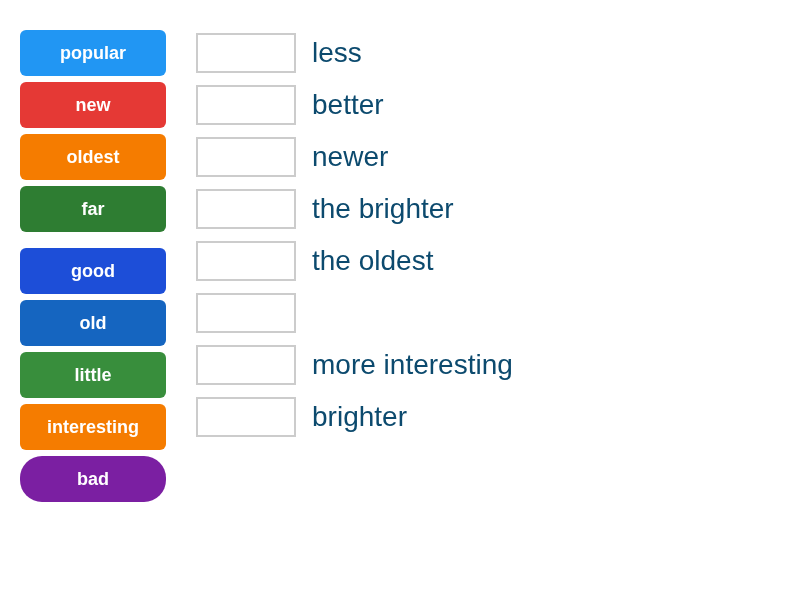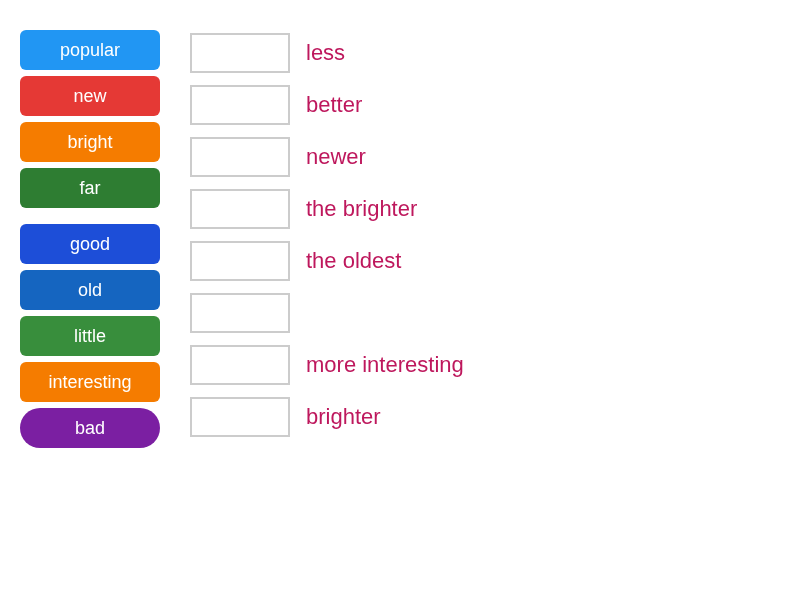--- a/index.html
+++ b/index.html
@@ -37,24 +37,24 @@
 
     .word-button {
       display: flex;
       align-items: center;
       justify-content: center;
       border: none;
       border-radius: 6px;
       padding: 8px 27px;
       color: #ffffff;
       font-size: 18px;
-      font-weight: 400;
+      font-weight: 700;
       cursor: pointer;
       min-width: 140px;
-      height: 40px;
+      height: 46px;
       text-align: center;
     }
 
     .right-column {
       display: flex;
       flex-direction: column;
       gap: 6px;
       flex: 1;
     }
 
@@ -68,34 +68,34 @@
 
     .match-box {
       width: 100px;
       height: 40px;
       border: 2px solid #cccccc;
       background: #ffffff;
       flex-shrink: 0;
     }
 
     .match-label {
-      font-size: 22px;
-      color: #be185d;
+      font-size: 28px;
+      color: #0c4a6e;
       white-space: nowrap;
     }
   </style>
 </head>
 <body>
 
 <div class="container">
   <div class="left-column">
 
   <button class="word-button" style="background-color: rgb(33, 150, 243);">popular</button>
       <button class="word-button" style="background-color: rgb(229, 57, 53);">new</button>
-      <button class="word-button" style="background-color: rgb(245, 124, 0);">bright</button>
+      <button class="word-button" style="background-color: rgb(245, 124, 0);">oldest</button>
       <button class="word-button" style="background-color: rgb(46, 125, 50);">far</button>
       <button class="word-button" style="background-color: #1d4ed8; margin-top: 10px;">good</button>
       <button class="word-button" style="background-color: rgb(21, 101, 192); text-align: center;">old</button>
       <button class="word-button" style="background-color: rgb(56, 142, 60);">little</button>
       <button class="word-button" style="background-color: rgb(245, 124, 0);">interesting</button>
       <button class="word-button" style="background-color: rgb(123, 31, 162); border-radius: 22px;">bad</button>
     </div>
   <div class="right-column">
 
   <div class="match-row">

